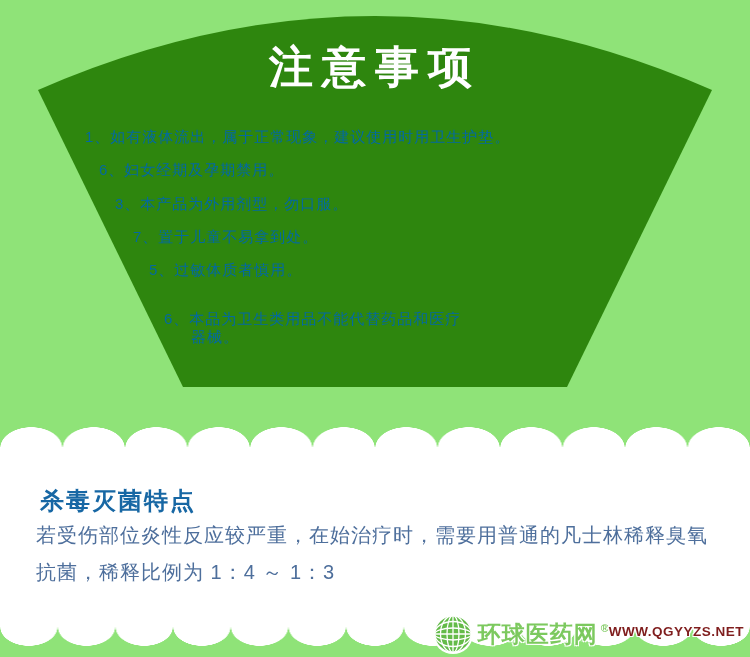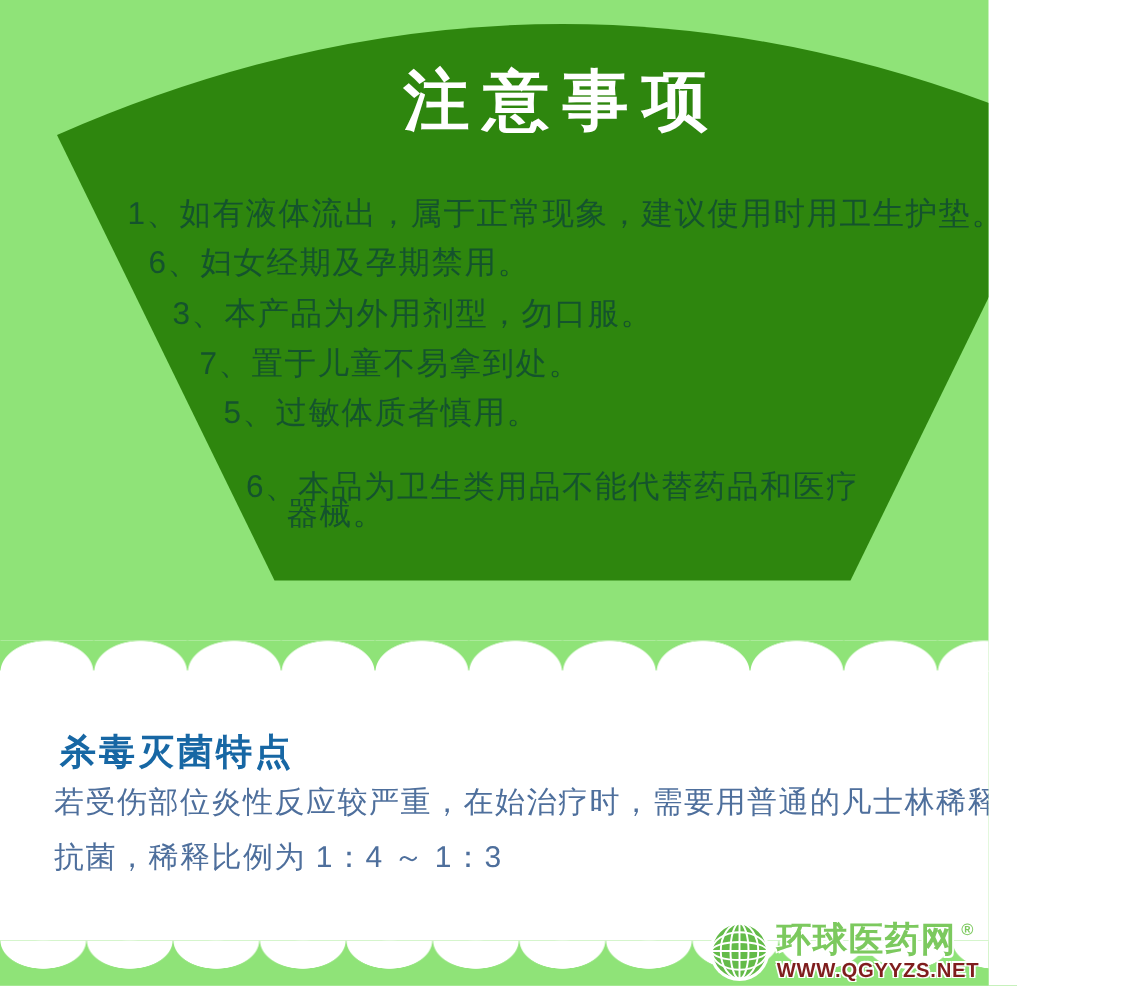--- a/index.html
+++ b/index.html
@@ -3,38 +3,38 @@
 <meta charset="utf-8">
 <style>
   html, body { margin: 0; padding: 0; }
   body {
     width: 750px; height: 657px;
     font-family: "Liberation Sans", "DejaVu Sans", sans-serif;
     overflow: hidden;
   }
   .canvas {
     position: relative;
-    width: 659px; height: 657px;
+    width: 750px; height: 657px;
     background: #8FE378;
     overflow: hidden;
   }
 
   
   .fan-svg { position: absolute; top: 0; left: 0; display: block; }
 
   .notice-title {
     position: absolute; top: 38px; left: 0; width: 750px;
     text-align: center;
     color: #FFFFFF; font-size: 44px; font-weight: bold;
     letter-spacing: 9px;
     z-index: 2;
   }
   .notice-line {
     position: absolute;
-    color: #14532d; font-size: 21px; letter-spacing: 1px;
+    color: #0369a1; font-size: 15px; letter-spacing: 1px;
     white-space: nowrap; z-index: 2;
   }
   .notice-line:nth-child(1) { left: 85px;  top: 128px; }
   .notice-line:nth-child(2) { left: 99px;  top: 161px; }
   .notice-line:nth-child(3) { left: 115px; top: 195px; }
   .notice-line:nth-child(4) { left: 133px; top: 228px; }
   .notice-line:nth-child(5) { left: 149px; top: 261px; }
   .notice-line:nth-child(6) { left: 164px; top: 294px; margin-top: 16px; }
   .notice-line:nth-child(7) { left: 191px; top: 328px; }
 
@@ -77,21 +77,21 @@
     background-repeat: repeat-x;
   }
 
   
   .watermark {
     position: absolute; right: 6px; bottom: 2px;
     display: flex; align-items: center;
     z-index: 3;
   }
   .wm-globe { margin-right: 4px; }
-  .wm-col { display: flex; flex-direction: column; line-height: 1; }
+  .wm-col { display: flex; flex-direction: row; line-height: 1; }
   .wm-name-row { display: flex; align-items: flex-start; }
   .wm-name {
     color: #7CC95E; font-size: 23px; font-weight: bold; letter-spacing: 1px;
     text-shadow: -1px -1px 0 #fff, 1px -1px 0 #fff, -1px 1px 0 #fff, 1px 1px 0 #fff;
   }
   .wm-reg {
     color: #7CC95E; font-size: 11px; font-weight: bold; margin-left: 3px;
     text-shadow: -1px -1px 0 #fff, 1px -1px 0 #fff, -1px 1px 0 #fff, 1px 1px 0 #fff;
   }
   .wm-url {

